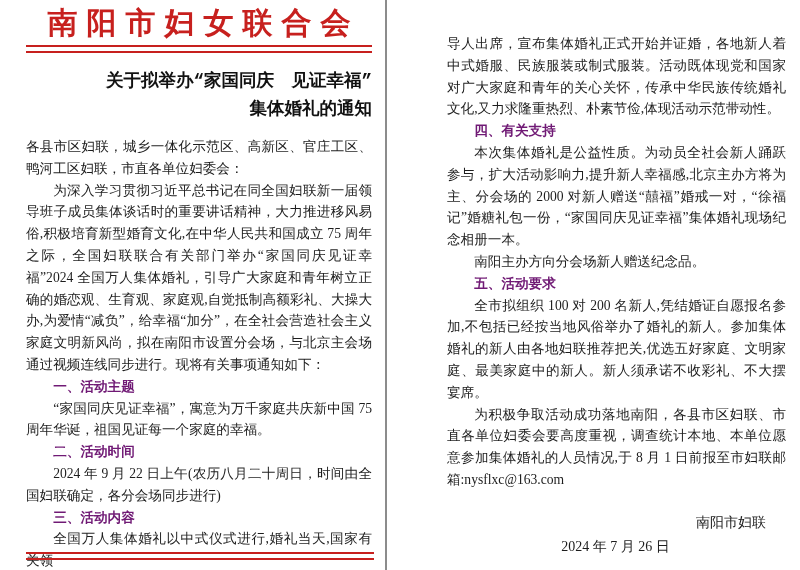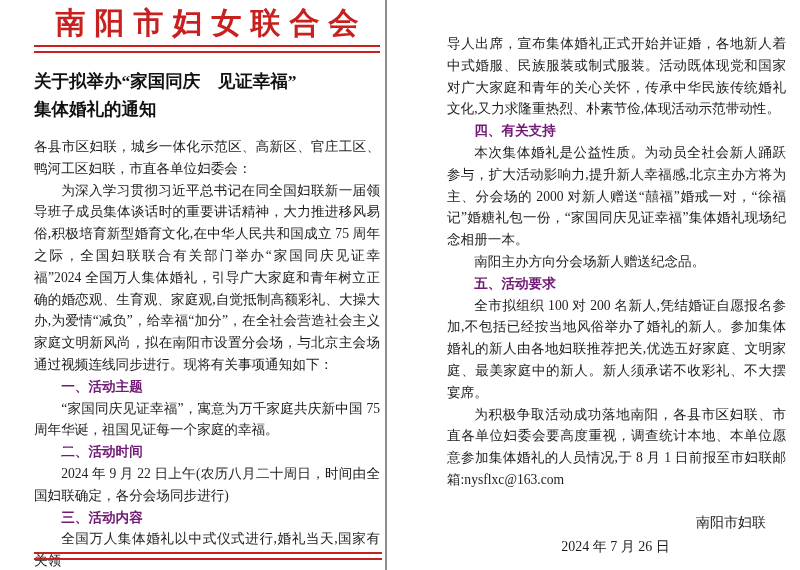--- a/index.html
+++ b/index.html
@@ -10,21 +10,21 @@
   html,body{margin:0;padding:0;background:#ffffff;}
   .page{
     position:relative;
     width:800px;height:570px;
     background:#ffffff;
     overflow:hidden;
     font-family:"Liberation Serif","DejaVu Serif",serif;
     color:var(--text);
   }
   .col{position:absolute;top:0;height:570px;overflow:hidden;box-sizing:border-box;}
-  .col-left{left:16px;width:373px;padding:0 9px 0 18px;}
+  .col-left{left:8px;width:373px;padding:0 9px 0 18px;}
   .col-right{left:387px;width:413px;padding:33px 14px 0 60px;}
   .page-divider{
     position:absolute;left:385px;top:0;width:2px;height:570px;
     background:var(--divider);
   }
   .letterhead{
     margin-top:4px;
     text-align:center;
     font-size:30px;
     font-weight:bold;
@@ -32,25 +32,26 @@
     letter-spacing:9px;
     padding-left:9px; 
     line-height:38px;
     white-space:nowrap;
   }
   .double-rule{height:4px;border-top:2.5px solid var(--red);border-bottom:2px solid var(--red);}
   .rule-top{margin-top:3px;}
   .rule-bottom{position:absolute;left:18px;right:7px;bottom:10px;}
   .doc-title{
     margin-top:14px;
-    text-align:left;
+    text-align:right;
     font-weight:bold;
     font-size:17.5px;
     line-height:28px;
     color:#111;
+    font-family:Liberation Mono, monospace;
   }
   .body-text{margin-top:13px;}
   p{
     margin:0;
     font-size:13.6px;
     line-height:21.8px;
     text-align:justify;
     text-justify:inter-ideograph;
   }
   p.indent{text-indent:2em;}

